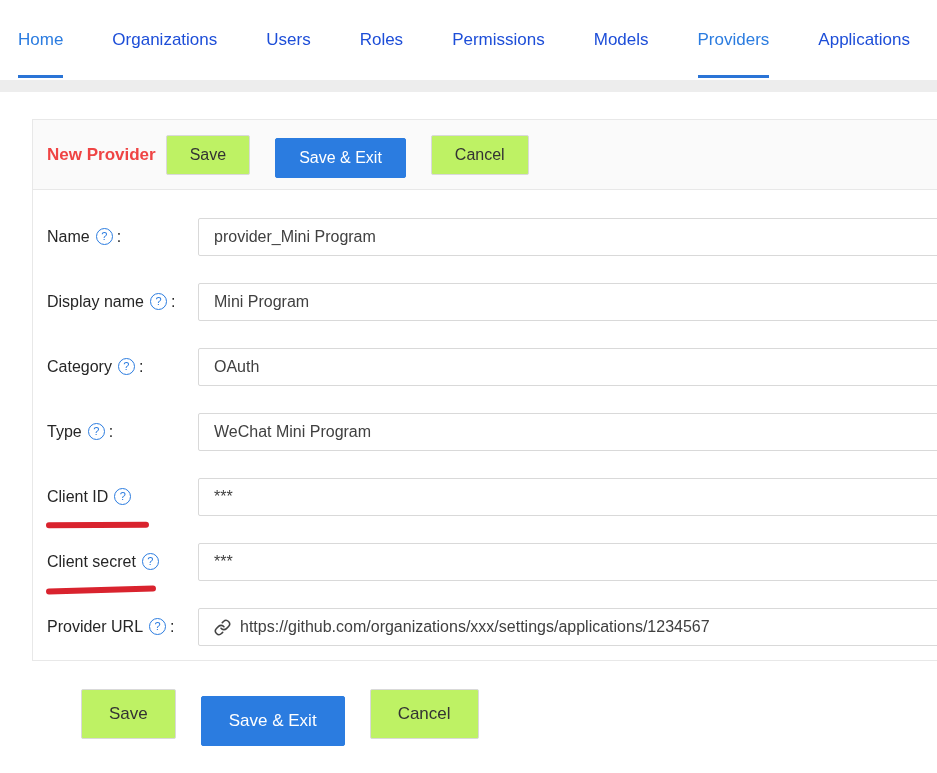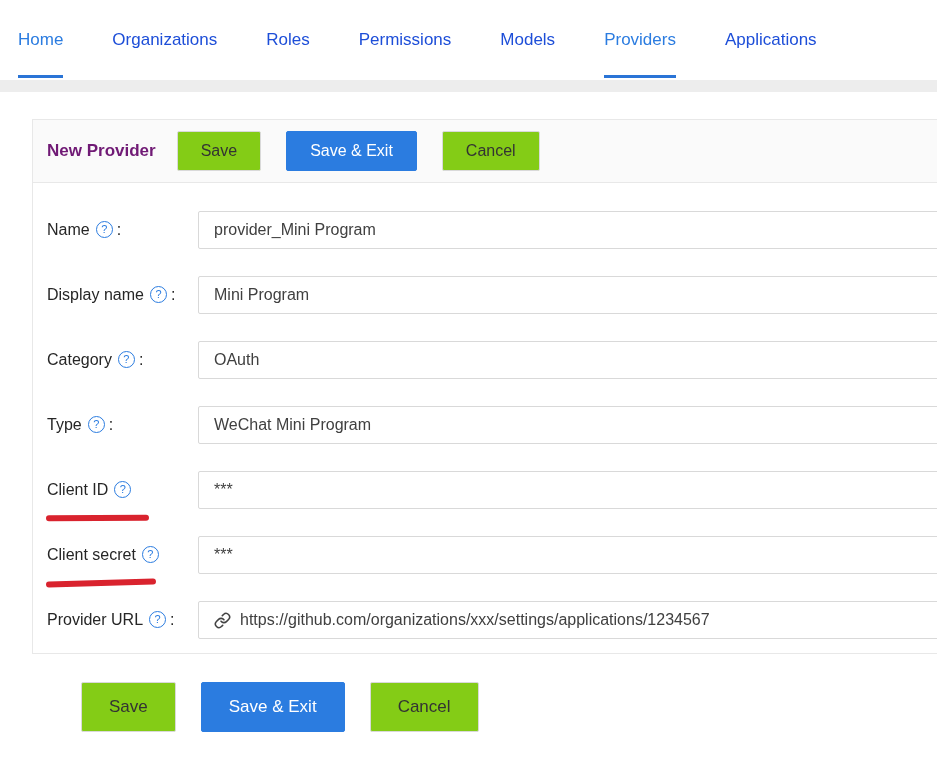--- a/index.html
+++ b/index.html
@@ -20,26 +20,26 @@
     font-size:17px;color:#1d4ed8;text-decoration:none;cursor:pointer;white-space:nowrap;}
   .nav-item.active{color:var(--primary);}
   .nav-item.active::after{content:'';position:absolute;left:0;right:0;bottom:2px;height:3px;background:#2a74d6;}
   .nav-band{height:12px;background:#ededed;}
 
   
   .card{margin-left:32px;margin-top:27px;width:920px;background:#fff;
     border:1px solid var(--card-border);}
   .card-header{display:flex;align-items:center;background:#fafafa;
     border-bottom:1px solid var(--card-border);padding:11px 14px;}
-  .card-title{font-size:17px;font-weight:bold;margin-right:21px;color:#701a75;}
+  .card-title{font-size:17px;font-weight:bold;margin-right:10px;color:#ef4444;}
   .btn{display:inline-flex;align-items:center;justify-content:center;
-    background:#84cc16;border:1px solid var(--border);border-radius:2px;
+    background:#bef264;border:1px solid var(--border);border-radius:2px;
     font-family:inherit;font-size:16px;color:#333;height:40px;padding:0 23px;
     cursor:pointer;margin-right:25px;}
-  .btn.primary{background:var(--primary);border-color:var(--primary);color:#fff;}
+  .btn.primary{background:var(--primary);border-color:var(--primary);color:#fff;margin-top:7px;}
 
   
   .card-body{padding:28px 0 14px 14px;}
   .form-row{display:flex;align-items:center;margin-bottom:27px;position:relative;}
   .form-row:last-child{margin-bottom:0;}
   .form-label{width:151px;flex-shrink:0;font-size:16px;color:var(--text);
     display:flex;}
   .help-icon{display:inline-flex;align-items:center;justify-content:center;
     width:17px;height:17px;border:1px solid var(--primary);border-radius:50%;
     color:var(--primary);font-size:11px;line-height:1;margin-left:6px;margin-right:3px;
@@ -59,20 +59,21 @@
   
   .footer-actions{margin:28px 0 0 81px;display:flex;}
   .footer-actions .btn{height:50px;font-size:17px;padding:0 27px;}
 </style>
 </head>
 <body>
 
 <nav class="topnav">
   <a class="nav-item active">Home</a>
   <a class="nav-item">Organizations</a>
+  <a class="nav-item">Users</a>
   <a class="nav-item">Roles</a>
   <a class="nav-item">Permissions</a>
   <a class="nav-item">Models</a>
   <a class="nav-item active">Providers</a>
   <a class="nav-item">Applications</a>
 </nav>
 <div class="nav-band"></div>
 
 <section class="card">
   <header class="card-header">

